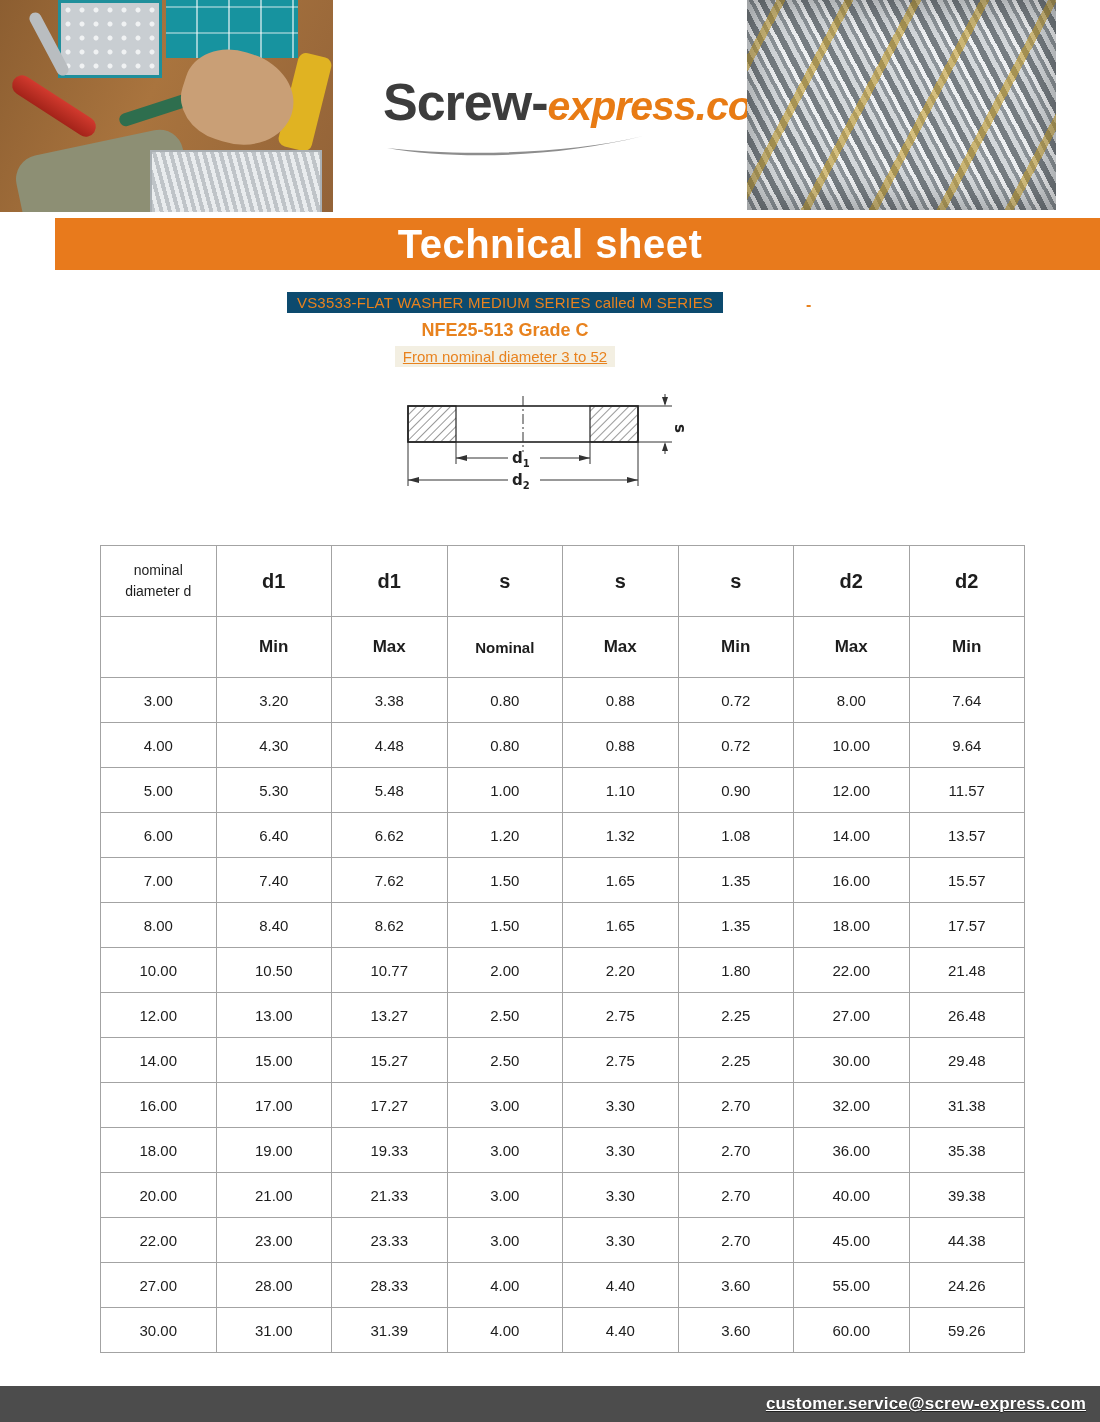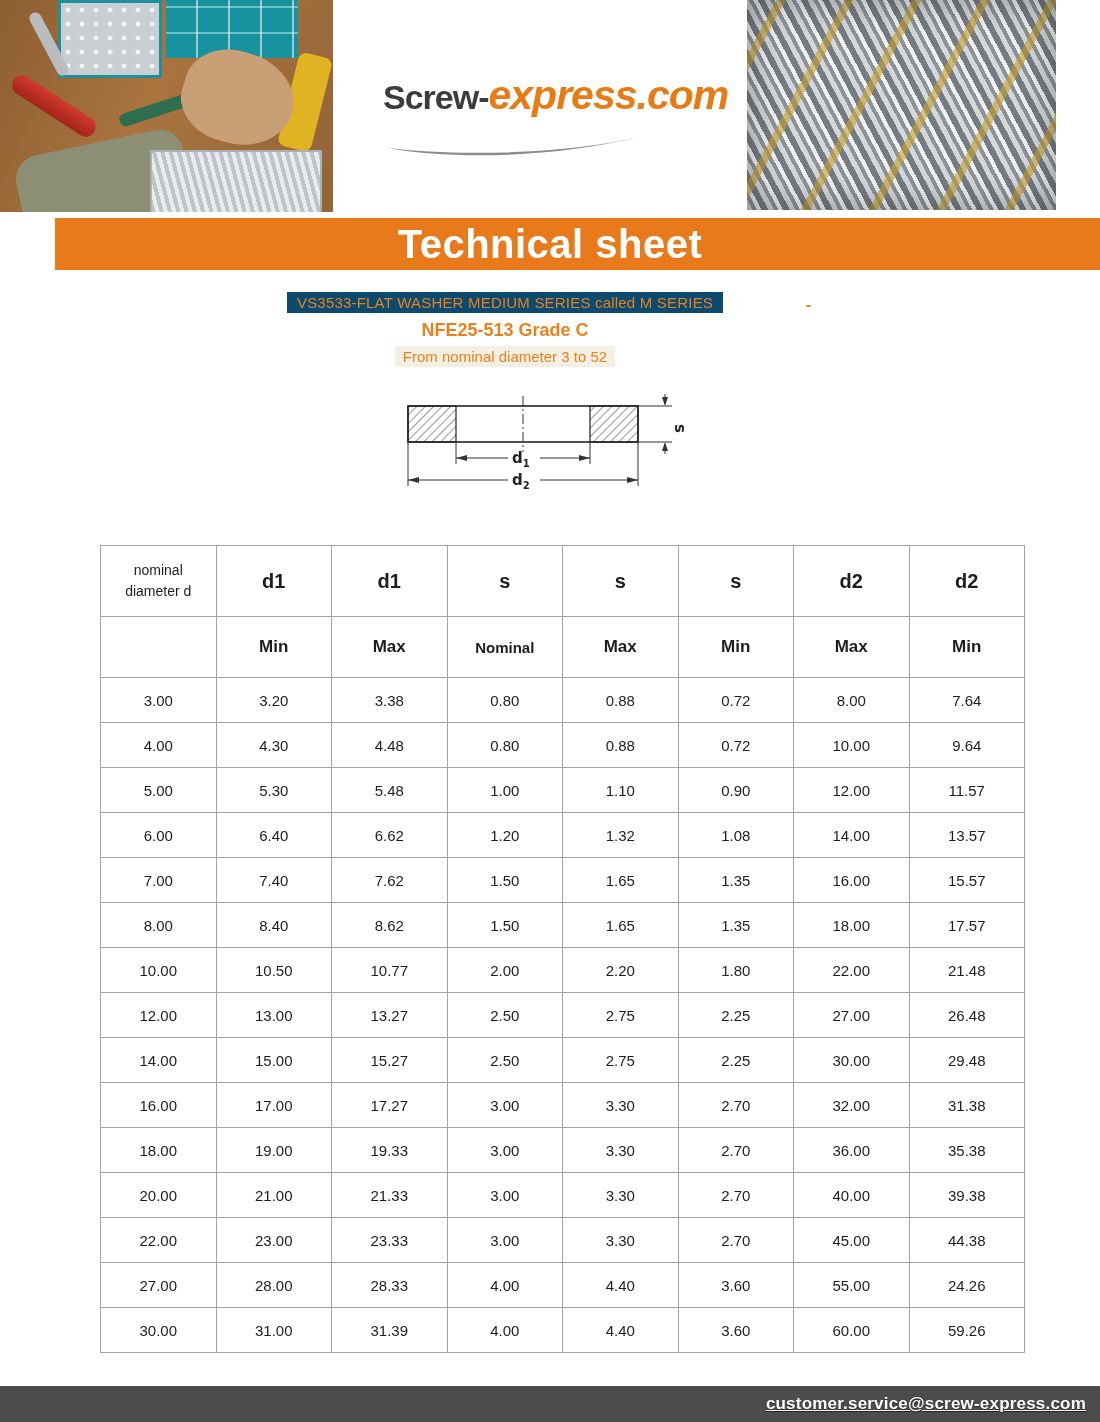--- a/index.html
+++ b/index.html
@@ -24,36 +24,36 @@
   .sh-sleeve{left:18px;top:142px;width:170px;height:80px;background:#8d8f74;border-radius:24px;transform:rotate(-12deg);}
   .sh-red-tool{left:6px;top:96px;width:96px;height:20px;background:linear-gradient(#d23a2e,#a32319);border-radius:10px;transform:rotate(33deg);}
   .sh-wrench{left:14px;top:38px;width:70px;height:12px;background:#b9bdc0;border-radius:6px;transform:rotate(62deg);}
   .sh-tray-metal{left:150px;top:150px;width:168px;height:62px;background:#d9dde0;
     background-image:repeating-linear-gradient(75deg,#bfc4c8 0 4px,#e9ecee 4px 8px);border:2px solid #aab0b4;}
   .sh-yellow-tool{left:288px;top:54px;width:34px;height:96px;background:#e0b322;border-radius:8px;transform:rotate(14deg);}
   .sh-green-tool{left:118px;top:104px;width:72px;height:13px;background:#2e6e4e;border-radius:6px;transform:rotate(-18deg);}
 
   
   .logo{position:absolute;left:383px;top:72px;width:360px;height:92px;white-space:nowrap;}
-  .logo-prefix{font-size:34px;font-weight:bold;color:#3c3c3c;letter-spacing:-1px;}
+  .logo-prefix{font-size:52px;font-weight:bold;color:#3c3c3c;letter-spacing:-1px;}
   .logo-suffix{font-size:41px;font-weight:bold;font-style:italic;color:#e87b14;letter-spacing:-1px;}
   .swoosh{position:absolute;left:2px;top:62px;}
 
   
   .banner{position:absolute;left:55px;top:218px;width:1045px;height:52px;background:#e87a1c;
     display:flex;align-items:center;justify-content:center;box-sizing:border-box;padding-right:55px;}
   .banner-title{color:#ffffff;font-size:40px;font-weight:bold;letter-spacing:.5px;}
 
   
   .titles{position:absolute;left:0;top:294px;width:1010px;text-align:center;color:#e8821e;}
   .title-series{font-size:15px;letter-spacing:.2px;}
   .hl{background:#0c4a6e;padding:2px 10px;}
   .hl2{background:#f3efe2;padding:2px 8px;}
   .title-standard{margin-top:9px;font-size:18px;font-weight:bold;}
-  .title-range{margin-top:7px;font-size:15px;}
+  .title-range{margin-top:7px;font-size:15px;text-decoration:underline;}
   .dash{position:absolute;left:806px;top:296px;color:#e8821e;font-weight:bold;font-size:16px;}
 
   
   .diagram{position:absolute;left:388px;top:392px;width:300px;height:118px;}
   .dim-text{font-family:"DejaVu Sans",sans-serif;font-size:15px;font-weight:bold;fill:#222;}
   .dim-sub{font-size:10px;}
 
   
   .spec-table{position:absolute;left:100px;top:545px;width:925px;border-collapse:collapse;table-layout:fixed;}
   .spec-table th,.spec-table td{border:1px solid #a3a3a3;text-align:center;vertical-align:middle;color:#1d1d1d;}

